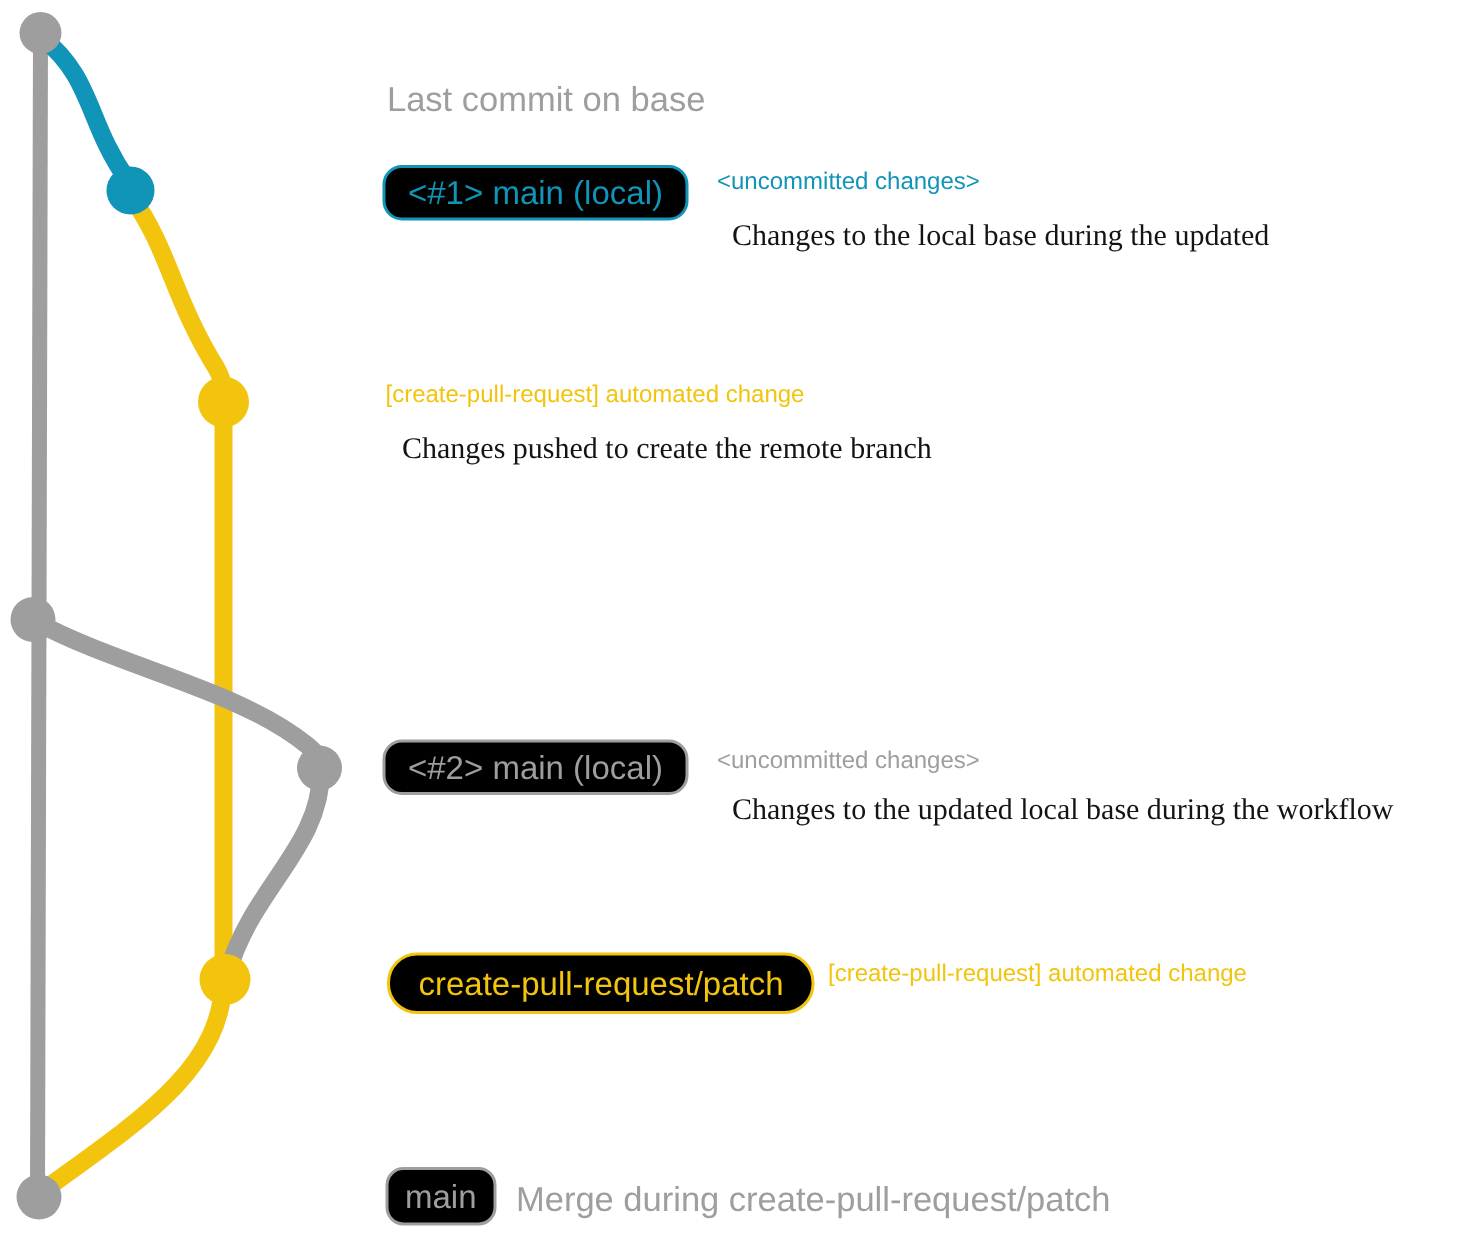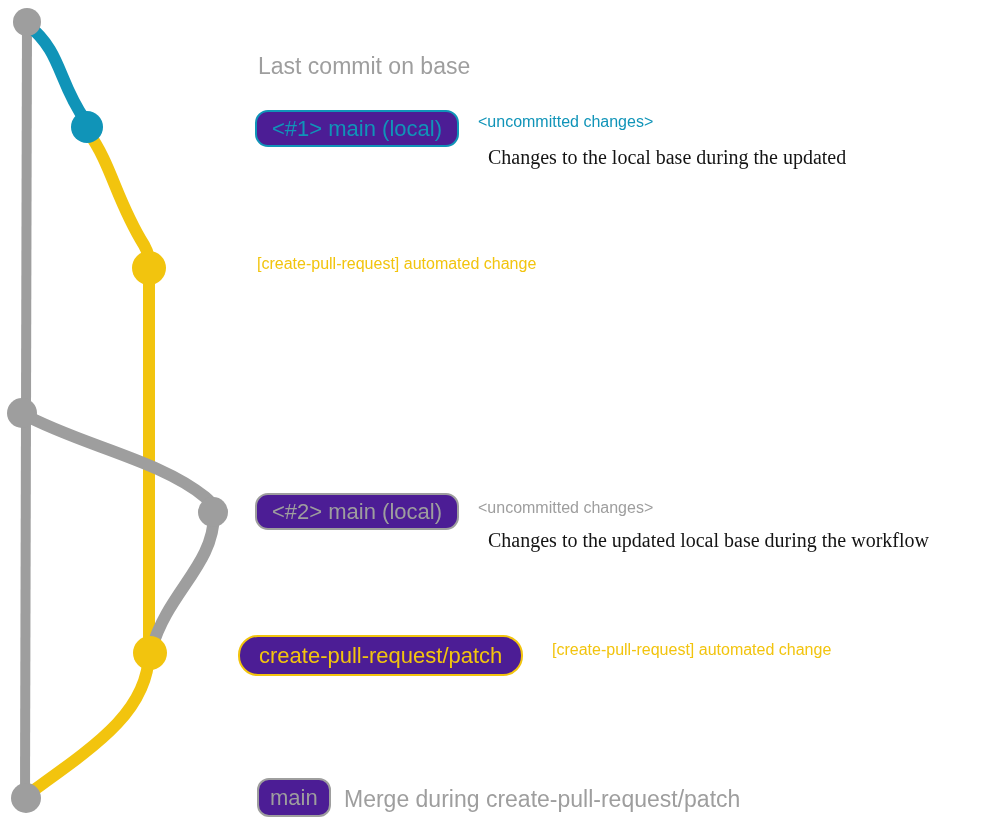--- a/index.html
+++ b/index.html
@@ -38,21 +38,21 @@
   .branch-box {
     display: inline-flex;
     align-items: center;
     box-sizing: border-box;
     height: 37px;
     padding: 0 15px;
     border-width: 2px;
     border-style: solid;
     border-radius: 13px;
     font-size: 22px;
-    background: #4c1d95;
+    background: #000000;
   }
   .branch-box.teal   { border-color: var(--teal);   color: var(--teal); }
   .branch-box.gray   { border-color: var(--gray);   color: var(--gray); }
   .branch-box.yellow { border-color: var(--yellow); color: var(--yellow);
                        height: 41px; border-radius: 16px; padding: 0 19px; }
   .status-note {
     font-size: 16px;
   }
   .status-note.teal   { color: var(--teal); }
   .status-note.gray   { color: var(--gray); }
@@ -89,29 +89,30 @@
 
   <div class="abs milestone-label" style="left:258px; top:13px;margin-top:40px;">Last commit on base</div>
 
   <div class="abs branch-box teal" style="left:255px; top:110px;">
     <span>&lt;#1&gt; main (local)</span>
   </div>
   <div class="abs status-note teal" style="left:478px; top:113px;">&lt;uncommitted changes&gt;</div>
   <div class="abs caption" style="left:488px; top:146px;">Changes to the local base during the updated</div>
 
   <div class="abs status-note yellow" style="left:257px; top:255px;">[create-pull-request] automated change</div>
+  <div class="abs caption" style="left:268px; top:288px;">Changes pushed to create the remote branch</div>
 
 
   <div class="abs branch-box gray" style="left:255px; top:493px;">
     <span>&lt;#2&gt; main (local)</span>
   </div>
   <div class="abs status-note gray" style="left:478px; top:499px;">&lt;uncommitted changes&gt;</div>
   <div class="abs caption" style="left:488px; top:529px;">Changes to the updated local base during the workflow</div>
 
-  <div class="abs branch-box yellow" style="left:238px; top:635px;border-radius:20px;">
+  <div class="abs branch-box yellow" style="left:258px; top:635px;border-radius:20px;">
     <span>create-pull-request/patch</span>
   </div>
   <div class="abs status-note yellow" style="left:552px; top:641px;">[create-pull-request] automated change</div>
 
   <div class="abs branch-box gray" style="left:257px; top:778px; height:39px; padding:0 11px; border-radius:12px;">
     <span>main</span>
   </div>
   <div class="abs milestone-label" style="left:344px; top:786px;">Merge during create-pull-request/patch</div>
 
 </div>

